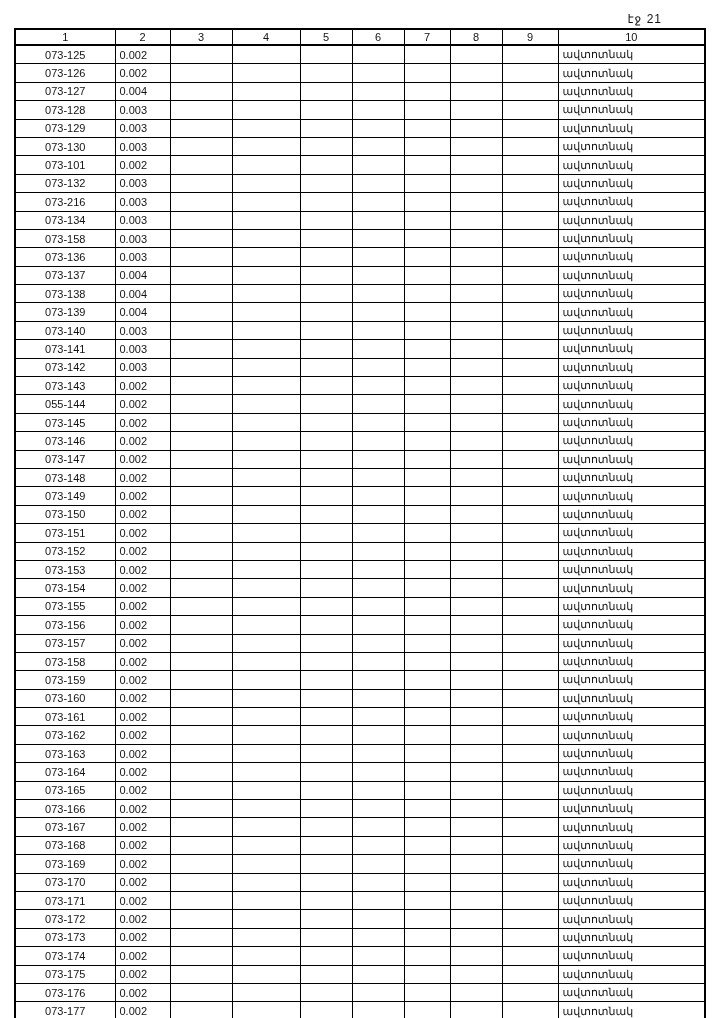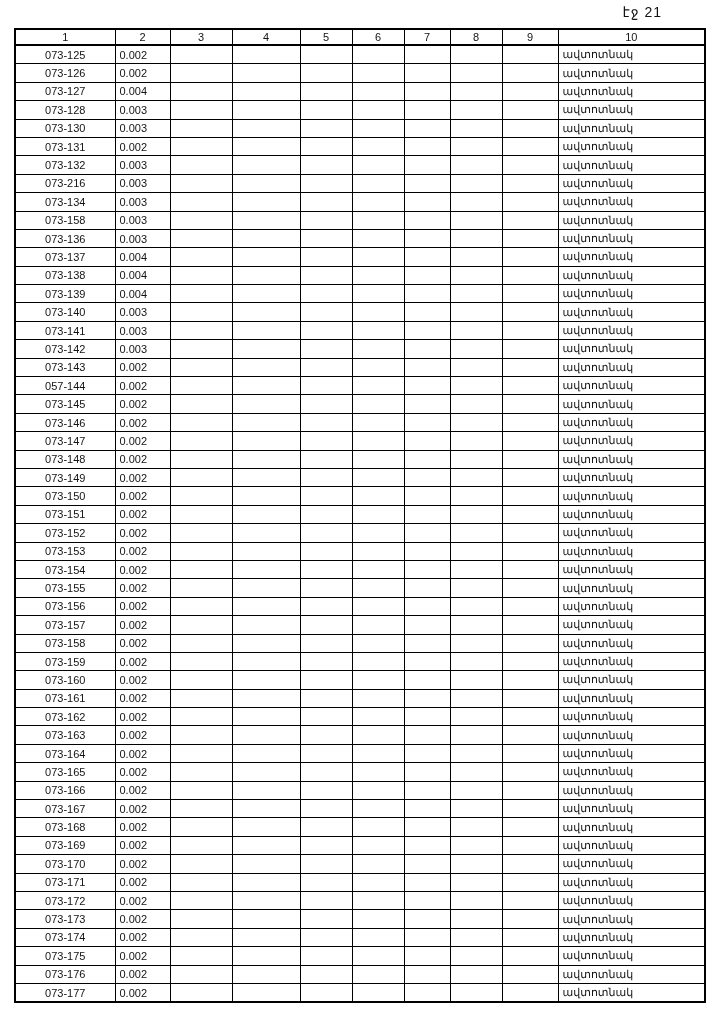--- a/index.html
+++ b/index.html
@@ -10,23 +10,23 @@
     width: 718px;
     height: 1018px;
     overflow: hidden;
     background: #ffffff;
     color: #131313;
     font-family: "Liberation Sans", sans-serif;
     position: relative;
   }
   .page-label {
     position: absolute;
-    top: 4px;
+    top: 12px;
     right: 56px;
-    font-size: 14px;
+    font-size: 12px;
     letter-spacing: 1px;
     color: #131313;
   }
   table.data-table {
     position: absolute;
     top: 28px;
     left: 14px;
     width: 690px;
     border-collapse: collapse;
     table-layout: fixed;
@@ -139,33 +139,45 @@
           <td class="c3"></td>
           <td class="c4"></td>
           <td class="c5"></td>
           <td class="c6"></td>
           <td class="c7"></td>
           <td class="c8"></td>
           <td class="c9"></td>
           <td class="c10">ավտոտնակ</td>
         </tr>
         <tr>
+          <td class="c1">073-129</td>
+          <td class="c2">0.003</td>
+          <td class="c3"></td>
+          <td class="c4"></td>
+          <td class="c5"></td>
+          <td class="c6"></td>
+          <td class="c7"></td>
+          <td class="c8"></td>
+          <td class="c9"></td>
+          <td class="c10">ավտոտնակ</td>
+        </tr>
+        <tr>
           <td class="c1">073-130</td>
           <td class="c2">0.003</td>
           <td class="c3"></td>
           <td class="c4"></td>
           <td class="c5"></td>
           <td class="c6"></td>
           <td class="c7"></td>
           <td class="c8"></td>
           <td class="c9"></td>
           <td class="c10">ավտոտնակ</td>
         </tr>
         <tr>
-          <td class="c1">073-131</td>
+          <td class="c1">073-101</td>
           <td class="c2">0.002</td>
           <td class="c3"></td>
           <td class="c4"></td>
           <td class="c5"></td>
           <td class="c6"></td>
           <td class="c7"></td>
           <td class="c8"></td>
           <td class="c9"></td>
           <td class="c10">ավտոտնակ</td>
         </tr>
@@ -307,21 +319,21 @@
           <td class="c3"></td>
           <td class="c4"></td>
           <td class="c5"></td>
           <td class="c6"></td>
           <td class="c7"></td>
           <td class="c8"></td>
           <td class="c9"></td>
           <td class="c10">ավտոտնակ</td>
         </tr>
         <tr>
-          <td class="c1">057-144</td>
+          <td class="c1">055-144</td>
           <td class="c2">0.002</td>
           <td class="c3"></td>
           <td class="c4"></td>
           <td class="c5"></td>
           <td class="c6"></td>
           <td class="c7"></td>
           <td class="c8"></td>
           <td class="c9"></td>
           <td class="c10">ավտոտնակ</td>
         </tr>

